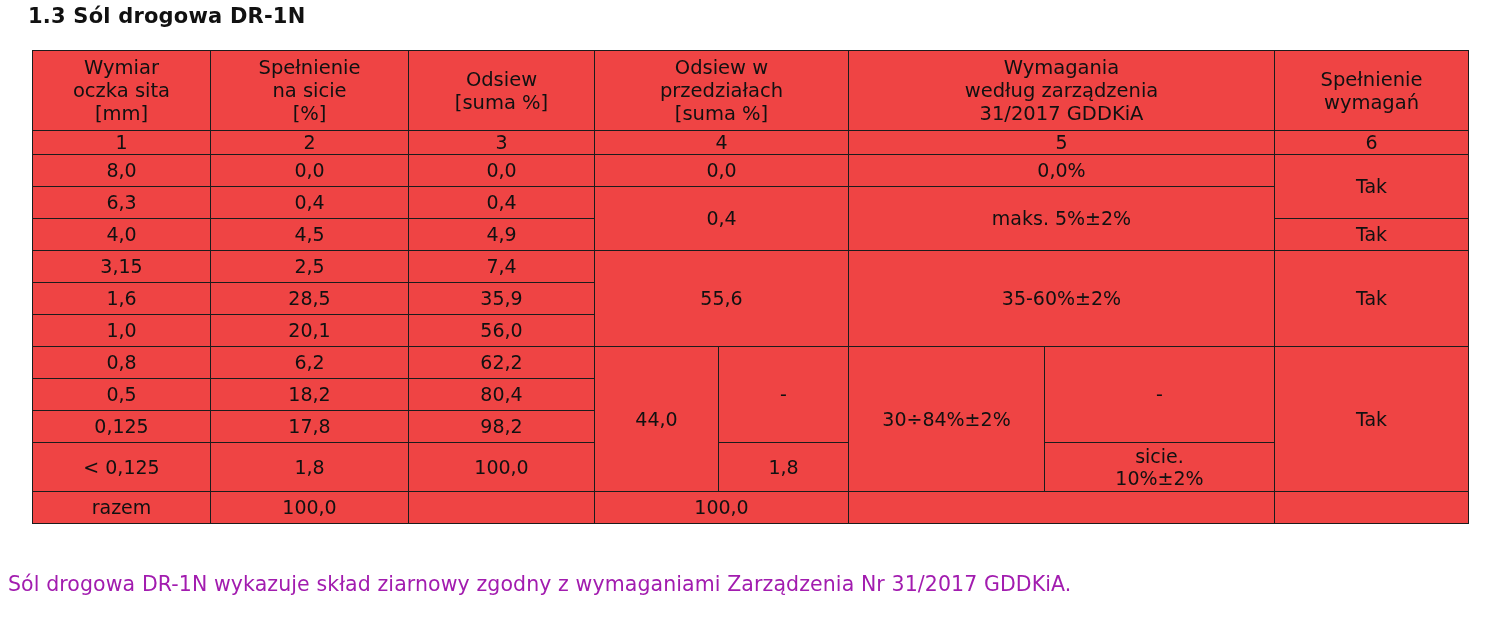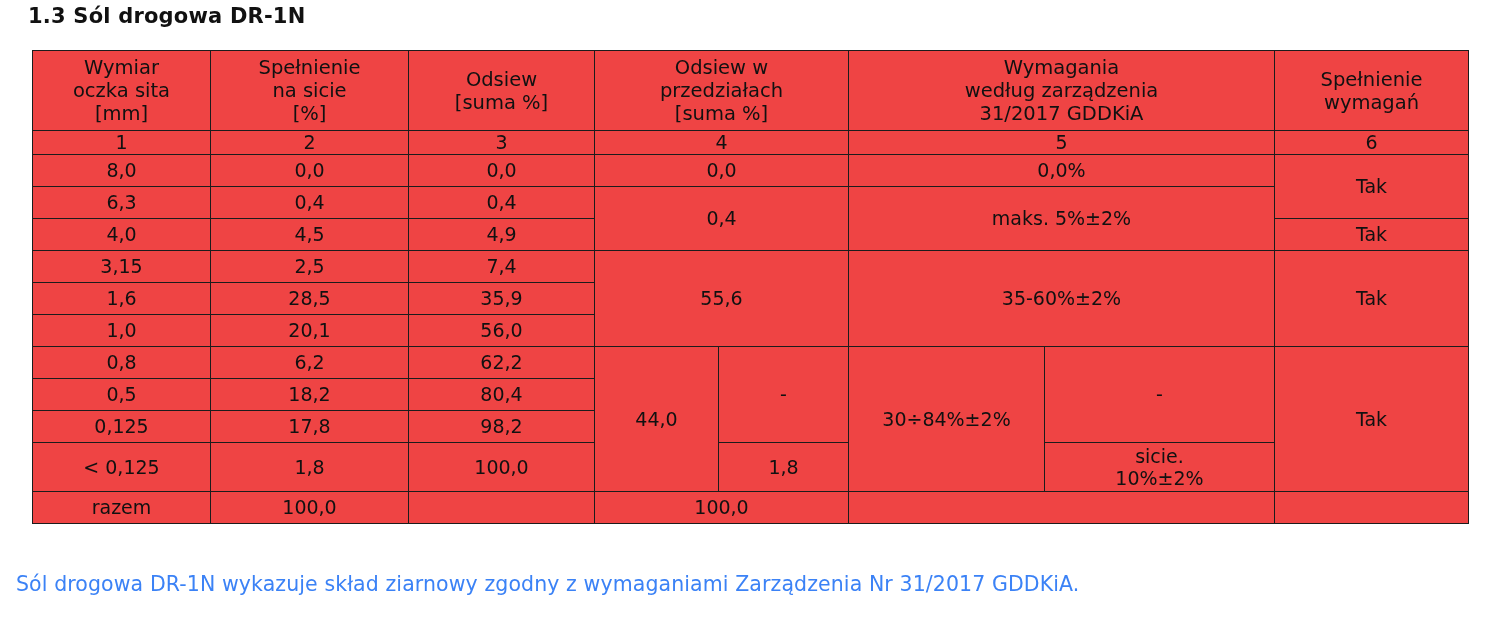--- a/index.html
+++ b/index.html
@@ -62,24 +62,24 @@
     line-height: 1.1;
   }
   .row-h td {
     height: 29px;
   }
   .tall td {
     height: 46px;
   }
   .note {
     position: absolute;
-    left: 16px;
+    left: 8px;
     top: 572px;
     font-size: 20.5px;
-    color: #3b82f6;
+    color: #a21caf;
     letter-spacing: 0.1px;
   }
 </style>
 </head>
 <body>
 
 <div class="page">
 
   <div class="section-title">1.3 Sól drogowa DR-1N</div>
 

